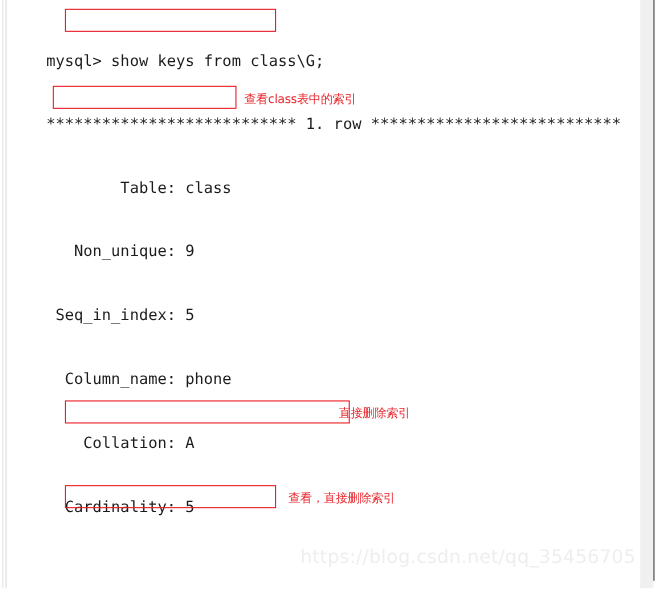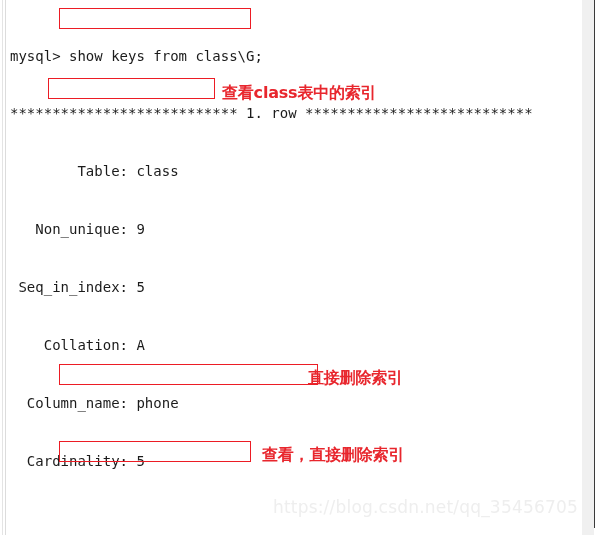--- a/index.html
+++ b/index.html
@@ -56,38 +56,39 @@
     width: 570px;
     color: #1b1b1b;
     font-size: 14px;
     line-height: 19.3px;
     white-space: pre;
     letter-spacing: 0px;
   }
   .line {
     height: 19.3px;
     white-space: pre;
+    margin-left: 32px;
   }
 
   
   .hl-box {
     position: absolute;
     border: 1.6px solid #ec1c24;
     box-sizing: border-box;
     pointer-events: none;
     background: transparent;
   }
 
   
   .annot {
     position: absolute;
     color: #e8262d;
     font-family: "DejaVu Sans", "Liberation Sans", sans-serif;
-    font-size: 16px;
-    font-weight: bold;
+    font-size: 11px;
+    font-weight: normal;
     white-space: nowrap;
     letter-spacing: -0.2px;
   }
 
   
   #watermark {
     position: absolute;
     right: 24px;
     bottom: 18px;
     color: #eeeeee;
@@ -106,22 +107,22 @@
   <div id="left-rule-inner"></div>
   <div id="right-gutter"></div>
   <div id="right-border"></div>
 
   <div id="console">
     <div class="line">mysql&gt; show keys from class\G;</div>
     <div class="line">*************************** 1. row ***************************</div>
     <div class="line">        Table: class</div>
     <div class="line">   Non_unique: 9</div>
     <div class="line"> Seq_in_index: 5</div>
+    <div class="line">  Column_name: phone</div>
     <div class="line">    Collation: A</div>
-    <div class="line">  Column_name: phone</div>
     <div class="line">  Cardinality: 5</div>
     
     
     
     
     
     
     
     
     

